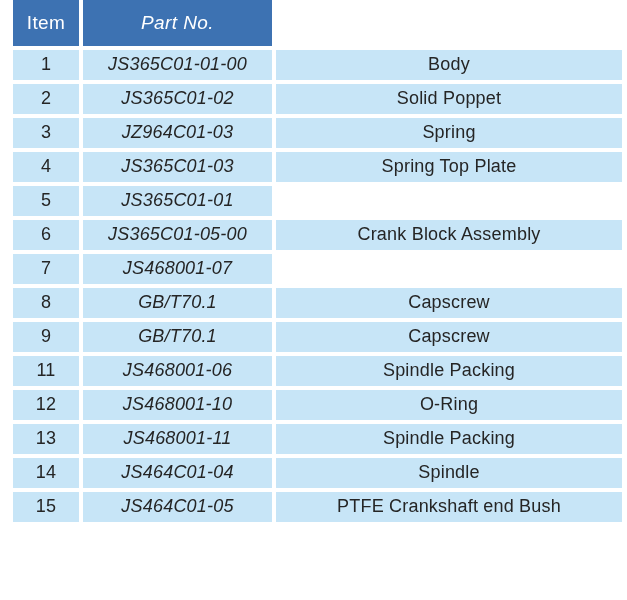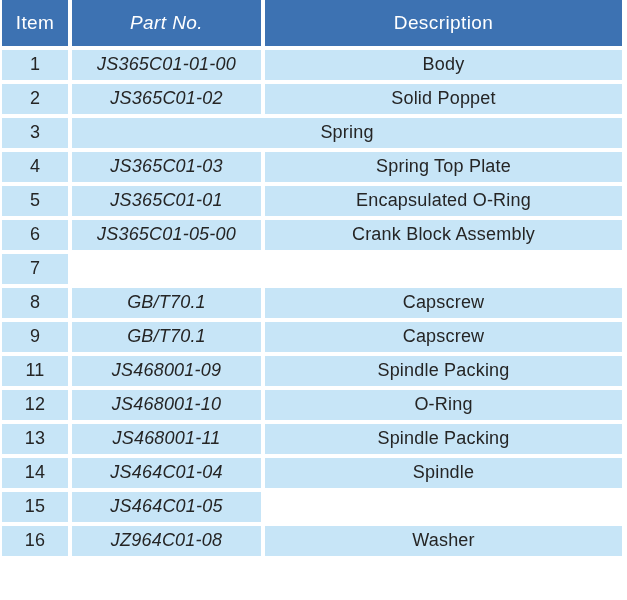--- a/index.html
+++ b/index.html
@@ -9,21 +9,21 @@
   }
   body {
     width: 627px;
     height: 600px;
     overflow: hidden;
     font-family: "Liberation Sans", sans-serif;
   }
   .parts-table {
     box-sizing: border-box;
     width: 627px;
-    padding: 0 5px 0 2px;
+    padding: 0 5px 0 13px;
     display: flex;
     flex-direction: column;
     gap: 4px;
   }
   .row {
     display: flex;
     gap: 4px;
   }
   .cell {
     display: flex;
@@ -50,78 +50,78 @@
     letter-spacing: 0.2px;
   }
 </style>
 </head>
 <body>
 
 <div class="parts-table">
   <div class="row header-row">
     <div class="cell col-item">Item</div>
     <div class="cell col-part">Part No.</div>
-    <div class="cell col-desc">Description</div>
   </div>
   <div id="rows-container" style="display:flex;flex-direction:column;gap:4px;">
   <div class="row body-row">
     <div class="cell col-item">1</div>
     <div class="cell col-part">JS365C01-01-00</div>
     <div class="cell col-desc">Body</div>
   </div>
 
   <div class="row body-row">
     <div class="cell col-item">2</div>
     <div class="cell col-part">JS365C01-02</div>
     <div class="cell col-desc">Solid Poppet</div>
   </div>
 
   <div class="row body-row">
     <div class="cell col-item">3</div>
+    <div class="cell col-part">JZ964C01-03</div>
     <div class="cell col-desc">Spring</div>
   </div>
 
   <div class="row body-row">
     <div class="cell col-item">4</div>
     <div class="cell col-part">JS365C01-03</div>
     <div class="cell col-desc">Spring Top Plate</div>
   </div>
 
   <div class="row body-row">
     <div class="cell col-item">5</div>
     <div class="cell col-part">JS365C01-01</div>
-    <div class="cell col-desc">Encapsulated O-Ring</div>
   </div>
 
   <div class="row body-row">
     <div class="cell col-item">6</div>
     <div class="cell col-part">JS365C01-05-00</div>
     <div class="cell col-desc">Crank Block Assembly</div>
   </div>
 
   <div class="row body-row">
     <div class="cell col-item">7</div>
+    <div class="cell col-part">JS468001-07</div>
   </div>
 
   <div class="row body-row">
     <div class="cell col-item">8</div>
     <div class="cell col-part">GB/T70.1</div>
     <div class="cell col-desc">Capscrew</div>
   </div>
 
   <div class="row body-row">
     <div class="cell col-item">9</div>
     <div class="cell col-part">GB/T70.1</div>
     <div class="cell col-desc">Capscrew</div>
   </div>
 
 
   <div class="row body-row">
     <div class="cell col-item">11</div>
-    <div class="cell col-part">JS468001-09</div>
+    <div class="cell col-part">JS468001-06</div>
     <div class="cell col-desc">Spindle Packing</div>
   </div>
 
   <div class="row body-row">
     <div class="cell col-item">12</div>
     <div class="cell col-part">JS468001-10</div>
     <div class="cell col-desc">O-Ring</div>
   </div>
 
   <div class="row body-row">
@@ -132,21 +132,17 @@
 
   <div class="row body-row">
     <div class="cell col-item">14</div>
     <div class="cell col-part">JS464C01-04</div>
     <div class="cell col-desc">Spindle</div>
   </div>
 
   <div class="row body-row">
     <div class="cell col-item">15</div>
     <div class="cell col-part">JS464C01-05</div>
+    <div class="cell col-desc">PTFE Crankshaft end Bush</div>
   </div>
 
-  <div class="row body-row">
-    <div class="cell col-item">16</div>
-    <div class="cell col-part">JZ964C01-08</div>
-    <div class="cell col-desc">Washer</div>
-  </div>
 </div>
 </div>
 
 </body></html>

